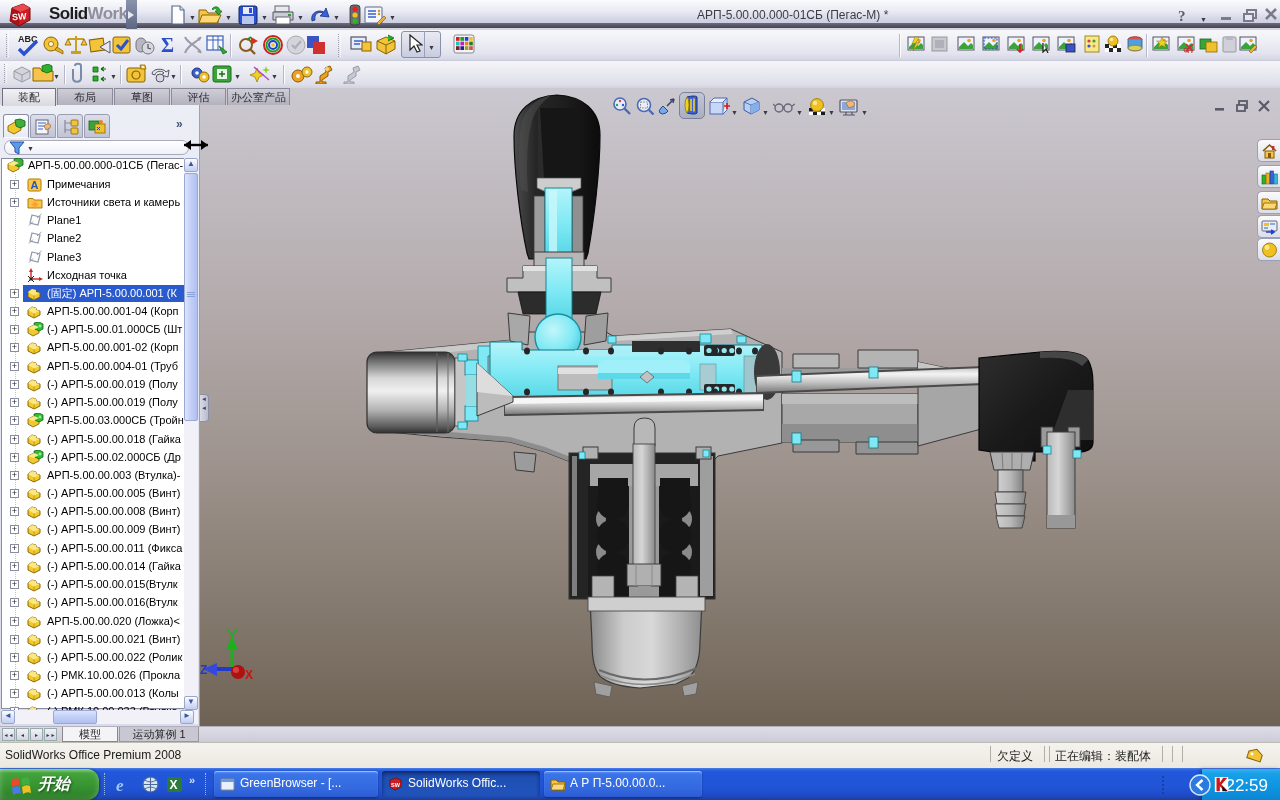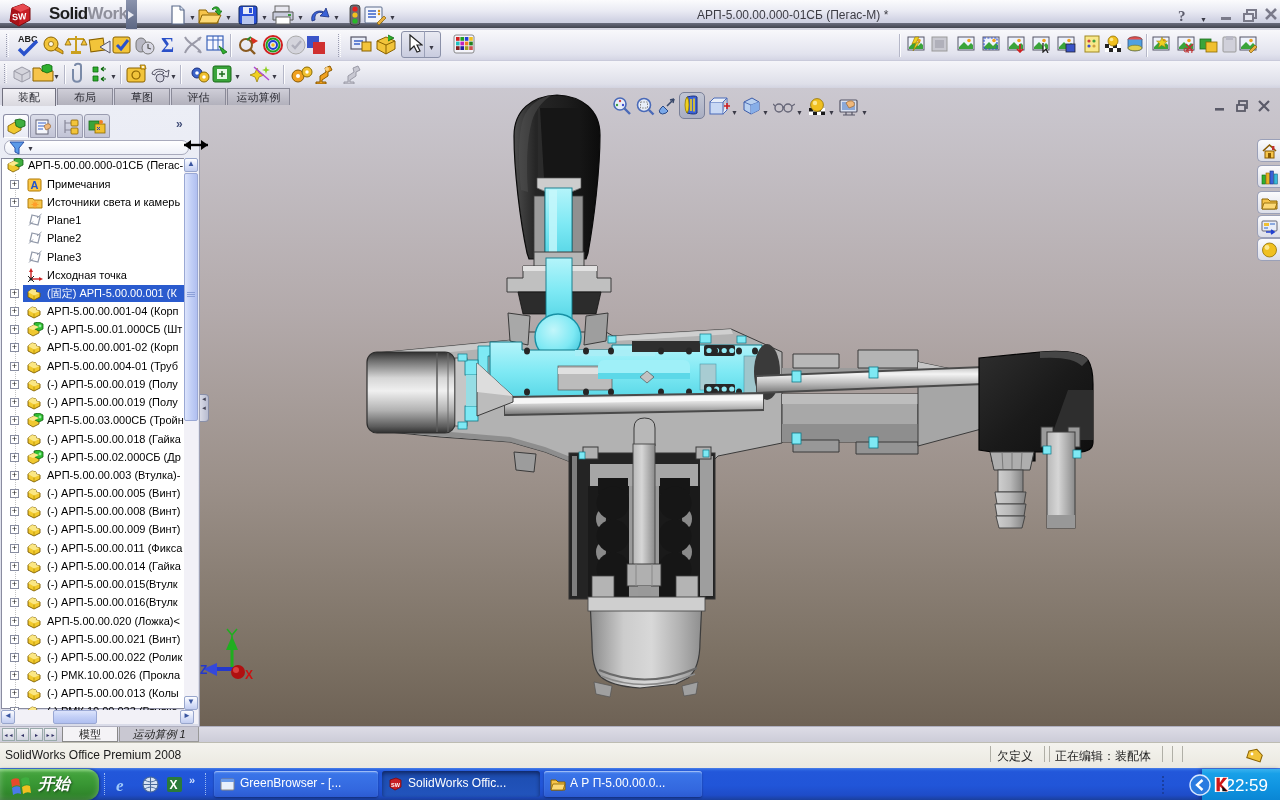--- a/index.html
+++ b/index.html
@@ -598,21 +598,21 @@
 <circle cx="238" cy="672" r="7" fill="#b01010"></circle>
 <circle cx="236" cy="670" r="3" fill="#d84040"></circle>
 <text x="245" y="679" font-size="12" font-weight="bold" fill="#cc1111" font-family="Liberation Sans">X</text>
 </g>
 </svg></div>
 
 <div class="cmtab act abs" style="left:2px; width:54px;">装配</div>
 <div class="cmtab abs" style="left:57px; width:56px;">布局</div>
 <div class="cmtab abs" style="left:114px; width:56px;">草图</div>
 <div class="cmtab abs" style="left:171px; width:55px;">评估</div>
-<div class="cmtab abs" style="left:227px; width:63px;">运动算例</div>
+<div class="cmtab abs" style="left:227px; width:63px;">办公室产品</div>
 
 <div id="panel" class="abs">
   <div class="abs" style="left:3px;top:9px;width:26px;height:24px;background:linear-gradient(#fdfdfe,#e8eaf4);border:1px solid #8a8ca4;border-bottom:1px solid #fdfdfe;border-radius:3px 3px 0 0;">
       <div style="position:absolute;left:3px;top:3px;"><svg width="20" height="17" viewBox="0 0 20 17">
           <path d="M1 8 L8 4 L14 6 L14 12 L7 16 L1 13 Z" fill="#f0c830" stroke="#7a5a00" stroke-width="0.8"></path>
           <path d="M8 2 L13 1 L18 3 L18 8 L13 10 L9 8 Z" fill="#3fae3f" stroke="#0f5f0f" stroke-width="0.8"></path>
         </svg></div>
     </div>
 <div class="abs" style="left:30px;top:9px;width:26px;height:24px;background:linear-gradient(#dcdeea,#c2c4d6);border:1px solid #9a9cb0;border-radius:3px 3px 0 0;">
       <div style="position:absolute;left:3px;top:3px;"><svg width="20" height="17" viewBox="0 0 20 17">
@@ -941,21 +941,21 @@
 
 <div class="abs" style="left:1px;top:605px;width:197px;height:14px;background:#f2f1f7;"></div>
 <div class="abs sbtn" style="left:1px;top:605px;width:14px;height:14px;">◄</div>
 <div class="abs sthumbh" style="left:53px;top:605px;width:44px;height:14px;"></div>
 <div class="abs sbtn" style="left:180px;top:605px;width:14px;height:14px;">►</div>
 
 </div>
 
 <div id="bottabs" class="abs"></div>
 <div class="btab abs" style="left:62px;width:56px;background:#f4f3f6;border:1px solid #888;border-top:none;">模型</div>
-<div class="btab abs" style="left:119px;width:80px;background:#c9c8d2;border:1px solid #999;border-top:none;font-style:italic;">运动算例 1</div>
+<div class="btab abs" style="left:119px;width:80px;background:#c9c8d2;border:1px solid #999;border-top:none;">运动算例 1</div>
 
 <div id="statusbar" class="abs">
   <div class="abs" style="left:5px;top:5px;">SolidWorks Office Premium 2008</div>
   <div class="abs" style="left:997px;top:5px;">欠定义</div>
   <div class="abs" style="left:1055px;top:5px;">正在编辑：装配体</div>
 </div>
 
 <div id="taskbar" class="abs"></div>
 <div id="startbtn" class="abs">
     <span>开始</span>

